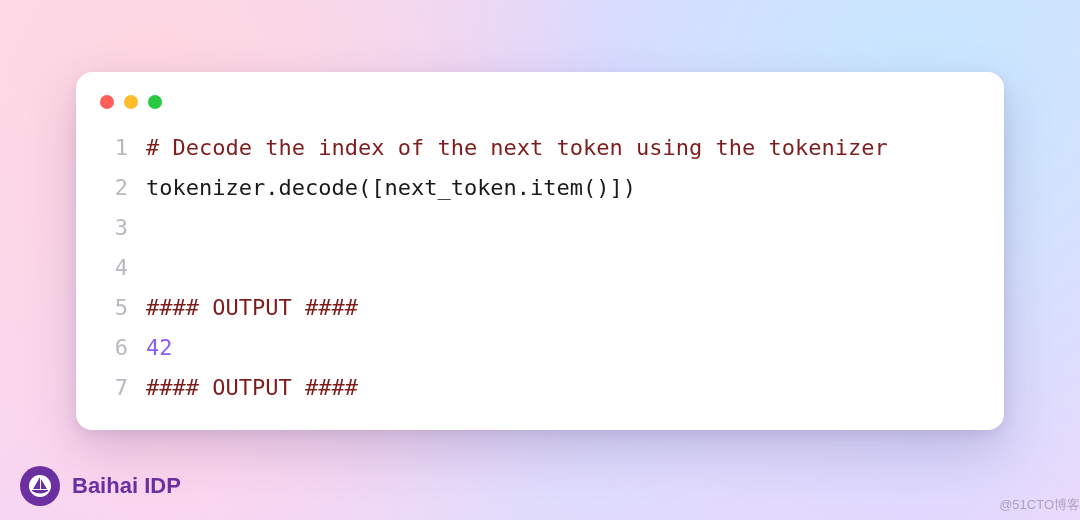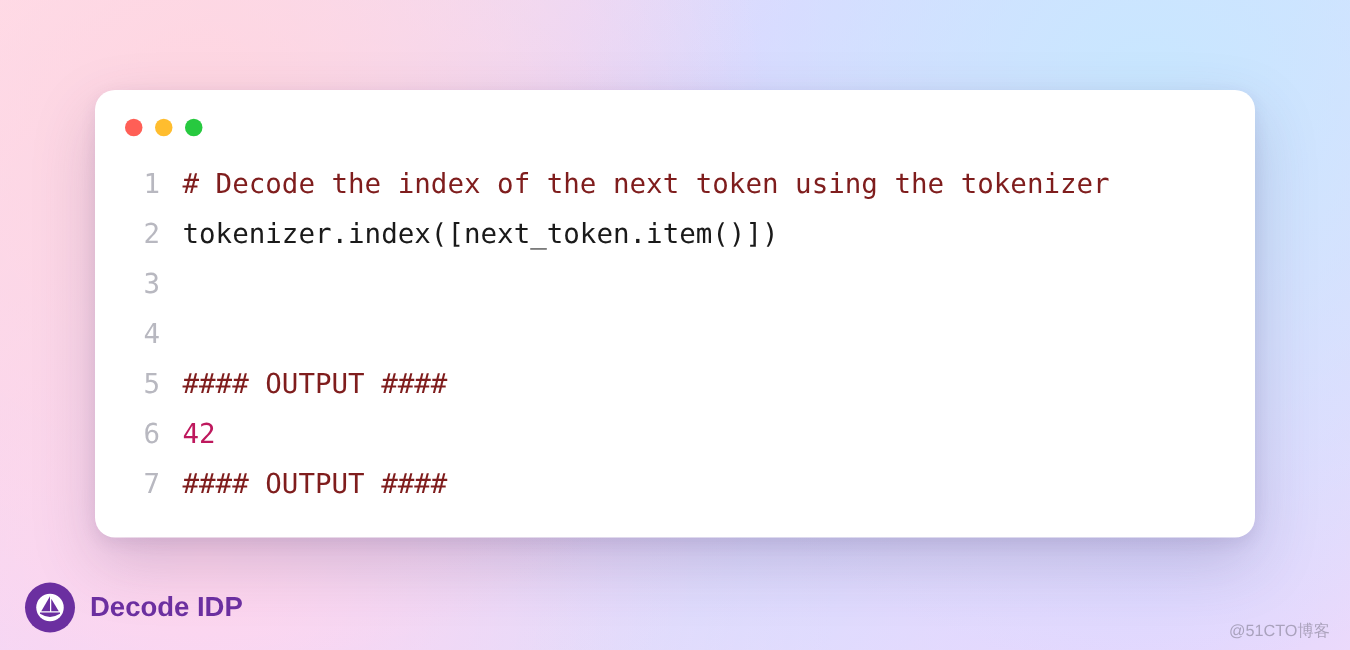--- a/index.html
+++ b/index.html
@@ -45,42 +45,42 @@
   .ln {
     width: 28px;
     text-align: right;
     color: #b8b8c0;
     margin-right: 18px;
     user-select: none;
     flex: 0 0 auto;
   }
   .c-comment { color: #7f1d1d; }
   .c-plain   { color: #1a1a1a; }
-  .c-number  { color: #be185d; }
+  .c-number  { color: #8b5cf6; }
   .brand {
     position: absolute;
     left: 20px;
     bottom: 14px;
     display: flex;
     align-items: center;
     gap: 12px;
   }
   .brand-logo {
     width: 40px; height: 40px; border-radius: 50%;
     background: #6b2fa0;
     display: flex; align-items: center; justify-content: center;
   }
   .brand-text {
     font-size: 22px;
     font-weight: 700;
     color: #6b2fa0;
   }
   .watermark {
     position: absolute;
-    right: 16px;
+    right: 0;
     bottom: 6px;
     font-size: 13px;
     color: rgba(60,60,70,0.35);
     text-align: right;
   }
 </style>
 </head>
 <body>
 
 <div class="card">
@@ -89,21 +89,21 @@
     <div class="dot yellow"></div>
     <div class="dot green"></div>
   </div>
   <div class="code">
     <div class="line">
       <span class="ln">1</span>
       <span class="c-comment"># Decode the index of the next token using the tokenizer</span>
     </div>
     <div class="line">
       <span class="ln">2</span>
-      <span class="c-plain">tokenizer.index([next_token.item()])</span>
+      <span class="c-plain">tokenizer.decode([next_token.item()])</span>
     </div>
     <div class="line">
       <span class="ln">3</span>
       <span class="c-plain"></span>
     </div>
     <div class="line">
       <span class="ln">4</span>
       <span class="c-plain"></span>
     </div>
     <div class="line">
@@ -123,16 +123,16 @@
 
 <div class="brand">
   <div class="brand-logo">
     <svg width="24" height="24" viewBox="0 0 24 24">
       <circle cx="12" cy="12" r="11" fill="#ffffff"></circle>
       <path d="M12 3 L12 15 L5 15 Z" fill="#6b2fa0"></path>
       <path d="M13 5 L13 15 L19 15 Z" fill="#6b2fa0"></path>
       <path d="M4 17 Q12 22 20 17 L20 16 L4 16 Z" fill="#6b2fa0"></path>
     </svg>
   </div>
-  <div class="brand-text">Decode IDP</div>
+  <div class="brand-text">Baihai IDP</div>
 </div>
 
 <div class="watermark">@51CTO博客</div>
 
 </body></html>

